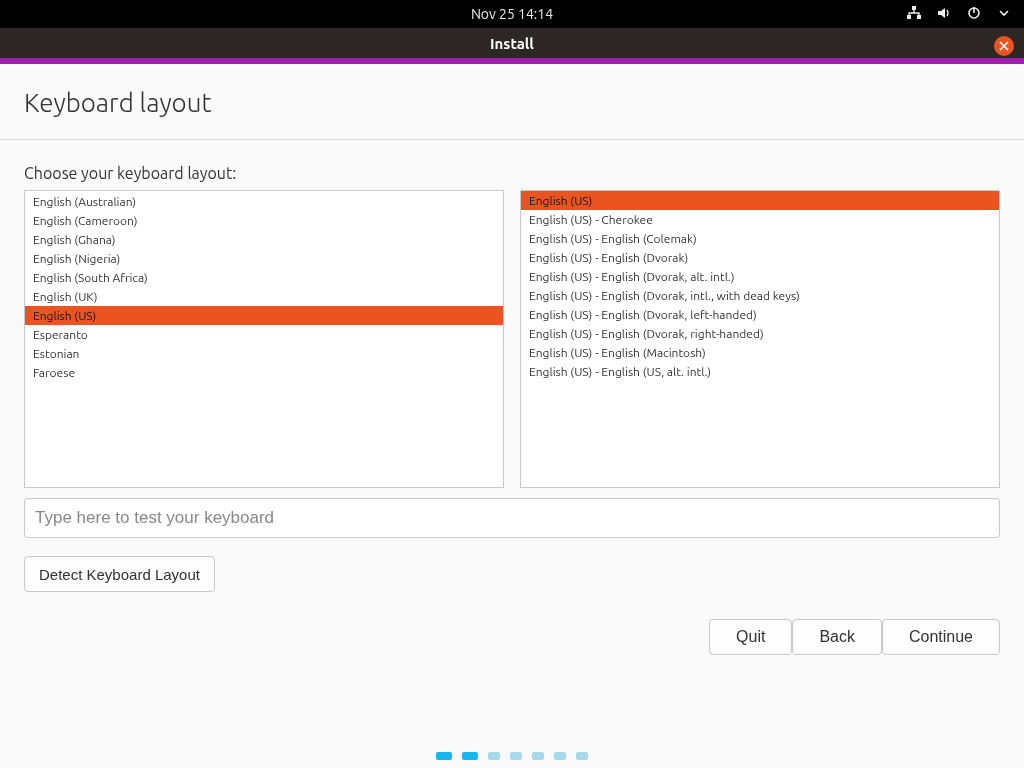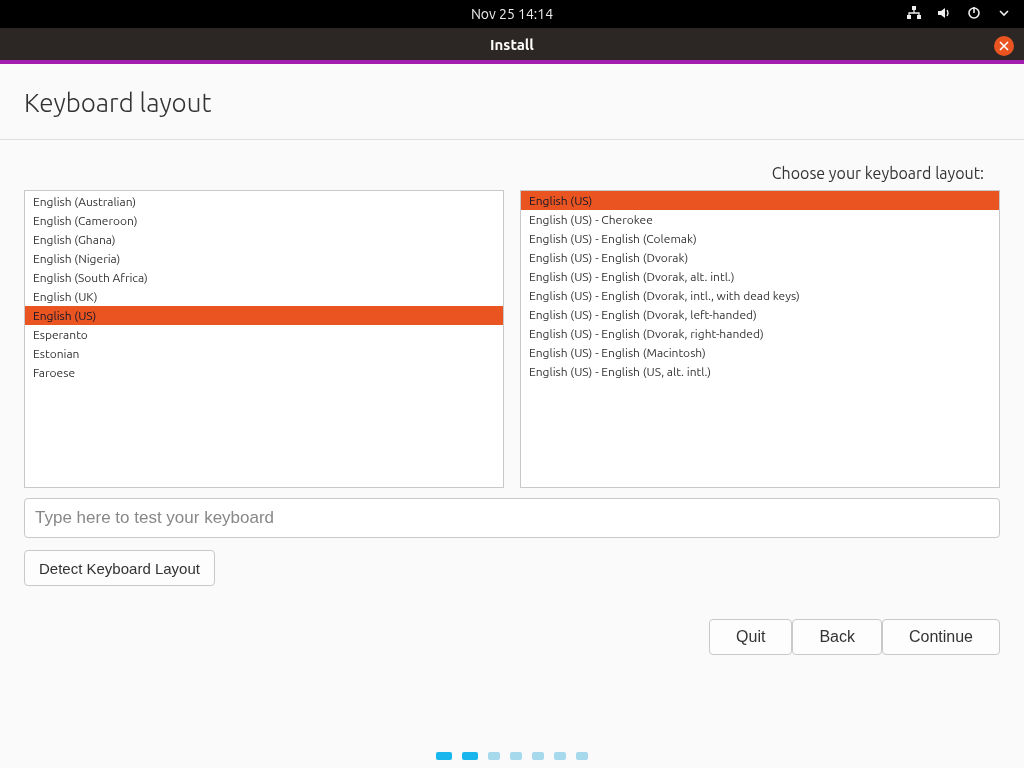--- a/index.html
+++ b/index.html
@@ -4,48 +4,48 @@
 <style>
   * { box-sizing: border-box; margin: 0; padding: 0; }
   html, body { width: 1024px; height: 768px; font-family: "Ubuntu", "Segoe UI", sans-serif; background: #fff; overflow: hidden; }
   .topbar {
     height: 28px; background: #000; color: #eee; display: flex; align-items: center; justify-content: center; position: relative; font-size: 14px;
   }
   .topbar .right-icons { position: absolute; right: 12px; display: flex; gap: 14px; align-items: center; }
   .topbar .right-icons svg { width: 16px; height: 16px; fill: #eee; }
   .titlebar {
     height: 36px; background: #2c2724; color: #fff; display: flex; align-items: center; justify-content: center; font-size: 15px; font-weight: 600; position: relative;
-    border-bottom: 4px solid #a21caf;
+    border-bottom: 6px solid #a21caf;
   }
   .close-btn {
     position: absolute; right: 10px; top: 8px; width: 20px; height: 20px; border-radius: 50%; background: #e95420; color: #fff; display: flex; align-items: center; justify-content: center; font-size: 12px; cursor: pointer;
   }
   .page { background: #fafafa; height: calc(768px - 28px - 36px); padding: 0; position: relative; }
   .heading {
     font-size: 26px; font-weight: 300; color: #333; padding: 24px 24px 22px 24px;
   }
   .divider { height: 1px; background: #ddd; margin: 0; }
   .prompt {
-    font-size: 16px; color: #333; padding: 24px 40px 8px 24px; text-align: right;
+    font-size: 16px; color: #333; padding: 24px 40px 8px 24px;
   }
   .lists {
     display: flex; gap: 16px; padding: 0 24px;
   }
   .listbox {
     flex: 1; height: 298px; border: 1px solid #c8c8c8; background: #fff; overflow: hidden; position: relative;
   }
   .listbox.left { overflow-y: auto; }
   .listbox ul { list-style: none; }
   .listbox li {
     font-size: 12px; color: #333; padding: 3px 8px; cursor: pointer; white-space: nowrap;
   }
   .listbox li.selected { background: #e95420; color: #0f172a; }
   .listbox li.cutoff-top { margin-top: -18px; }
   .test-input {
-    margin: 10px 24px 0 24px; width: calc(100% - 48px); height: 40px; border: 1px solid #c8c8c8; border-radius: 4px; padding: 0 10px; font-size: 17px; color: #333; background: #fff;
+    margin: 10px 24px 6px 24px; width: calc(100% - 48px); height: 40px; border: 1px solid #c8c8c8; border-radius: 4px; padding: 0 10px; font-size: 17px; color: #333; background: #fff;
   }
   .test-input::placeholder { color: #888; }
   .detect-btn {
     margin: 12px 0 0 24px; height: 36px; padding: 4px 14px; border: 1px solid #c8c8c8; border-radius: 4px; background: #fdfdfd; font-size: 15px; color: #333; cursor: pointer;
   }
   .nav-buttons {
     position: absolute; right: 24px; top: 555px; display: flex;  padding-left: 44px;
   }
   .nav-buttons button {
     height: 36px; padding: 0 26px; border: 1px solid #c8c8c8; border-radius: 4px; background: #fdfdfd; font-size: 16px; color: #333; cursor: pointer;

